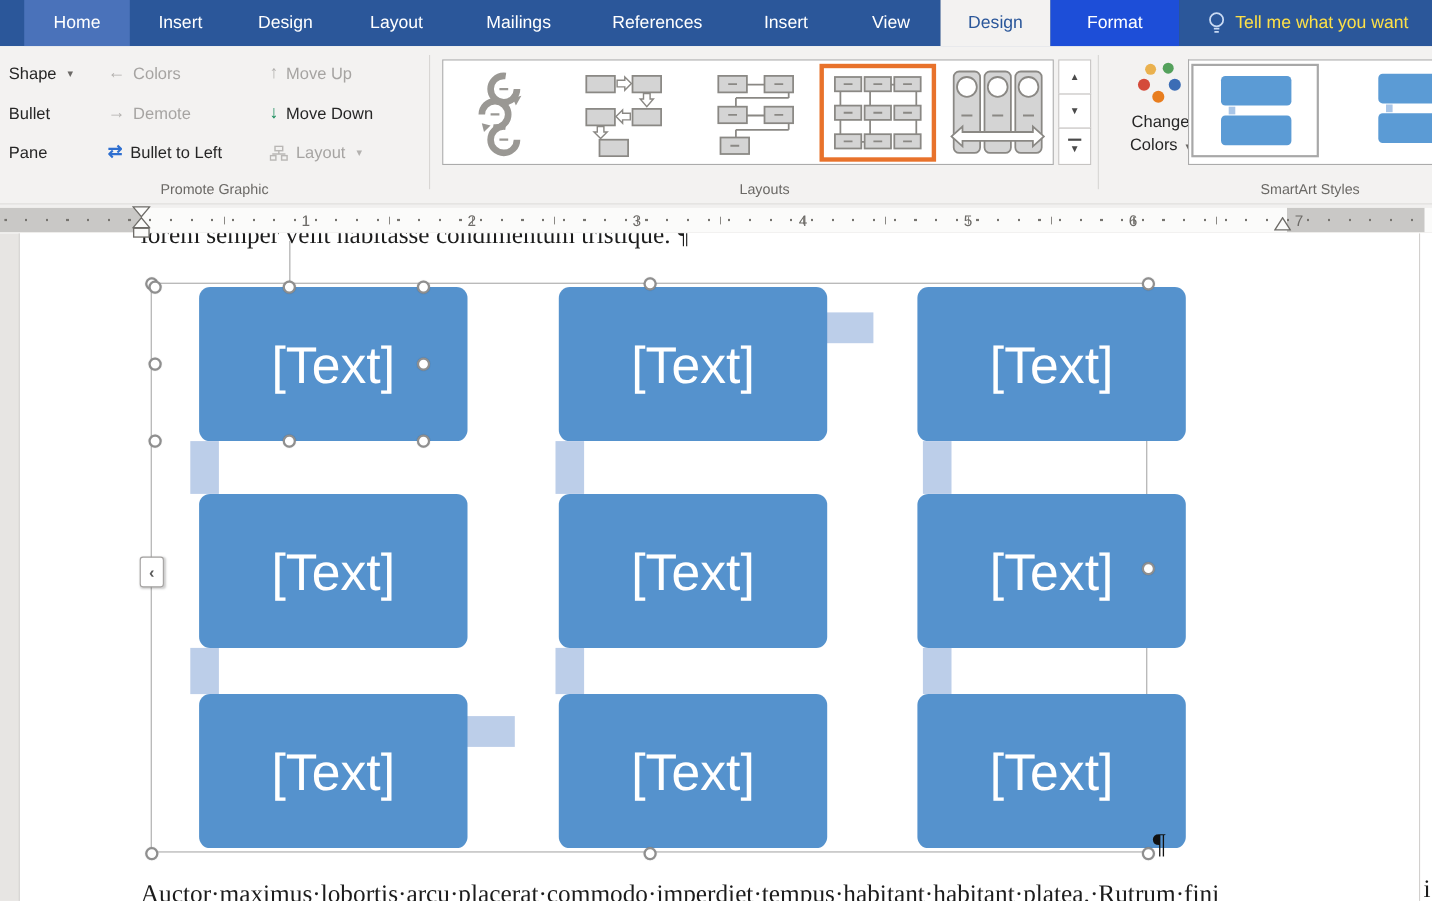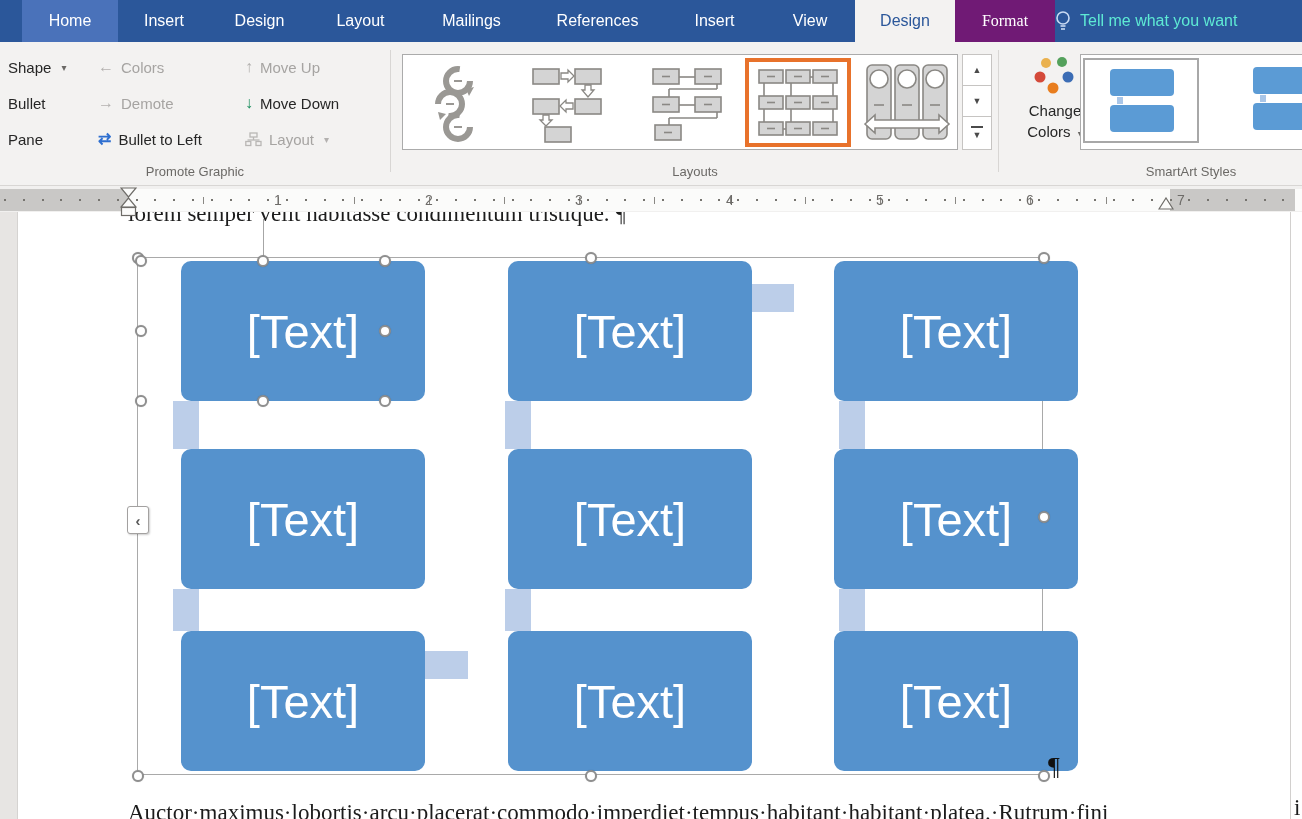--- a/index.html
+++ b/index.html
@@ -11,23 +11,23 @@
   .tabbar { position:absolute; left:0; top:0; width:1302px; height:42px;
             background:#2b579a; display:flex; align-items:stretch; }
   .tab { color:#fff; font-size:16px; display:flex; align-items:center;
          justify-content:center; cursor:default; }
   .tab-home { width:96px; margin-left:22px; background:#4a72ba; }
   .tab-insert{ width:92px; } .tab-design{ width:99px; } .tab-layout{ width:103px; }
   .tab-references{ width:133px; } .tab-mailings{ width:119px; }
   .tab-review{ width:101px; } .tab-view{ width:90px; }
   .ctx-wrap { display:flex; background:#1d4170; }
   .tab-ctx-design { width:100px; background:#f3f2f1; color:#2b579a; }
-  .tab-ctx-format { width:100px; background:#701a75;font-family:Liberation Serif, serif; }
-  .tellme { flex:1; display:flex; align-items:center; gap:9px; 
-            color:#5eead4; font-size:16px; background:#2b579a; }
+  .tab-ctx-format { width:117px; background:#1d4ed8; }
+  .tellme { flex:1; display:flex; align-items:center; gap:9px; padding-left:26px;
+            color:#fde047; font-size:16px; background:#2b579a; }
   .bulb { width:16px; height:22px; }
 
   
   .ribbon { position:absolute; left:0; top:42px; width:1302px; height:144px;
             background:#f3f2f1; border-bottom:1px solid #d8d6d4; }
   .vsep { position:absolute; top:8px; height:122px; width:1px; background:#d8d6d4; }
   .grouplabel { position:absolute; bottom:6px; width:100%; text-align:center;
                 font-size:13px; color:#6b6966; }
   .rbtn { position:absolute; height:26px; display:flex; align-items:center; gap:7px;
           font-size:15px; color:#262626; white-space:nowrap; }

